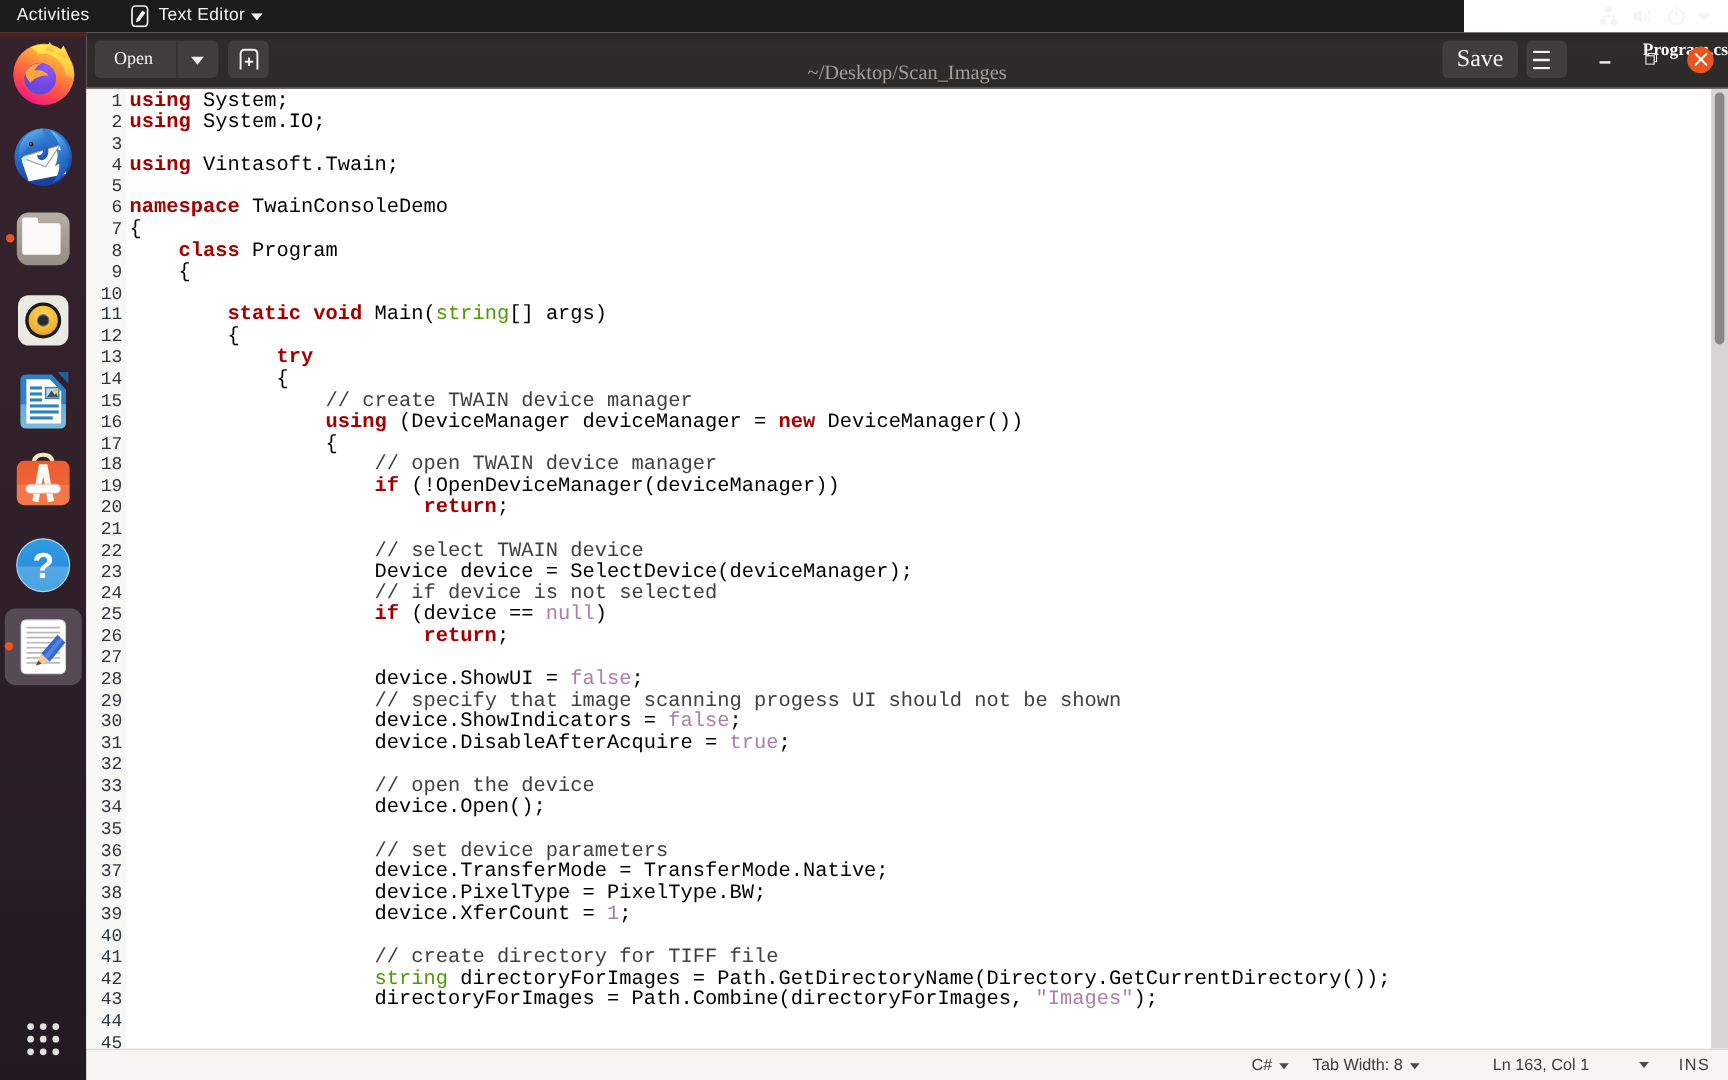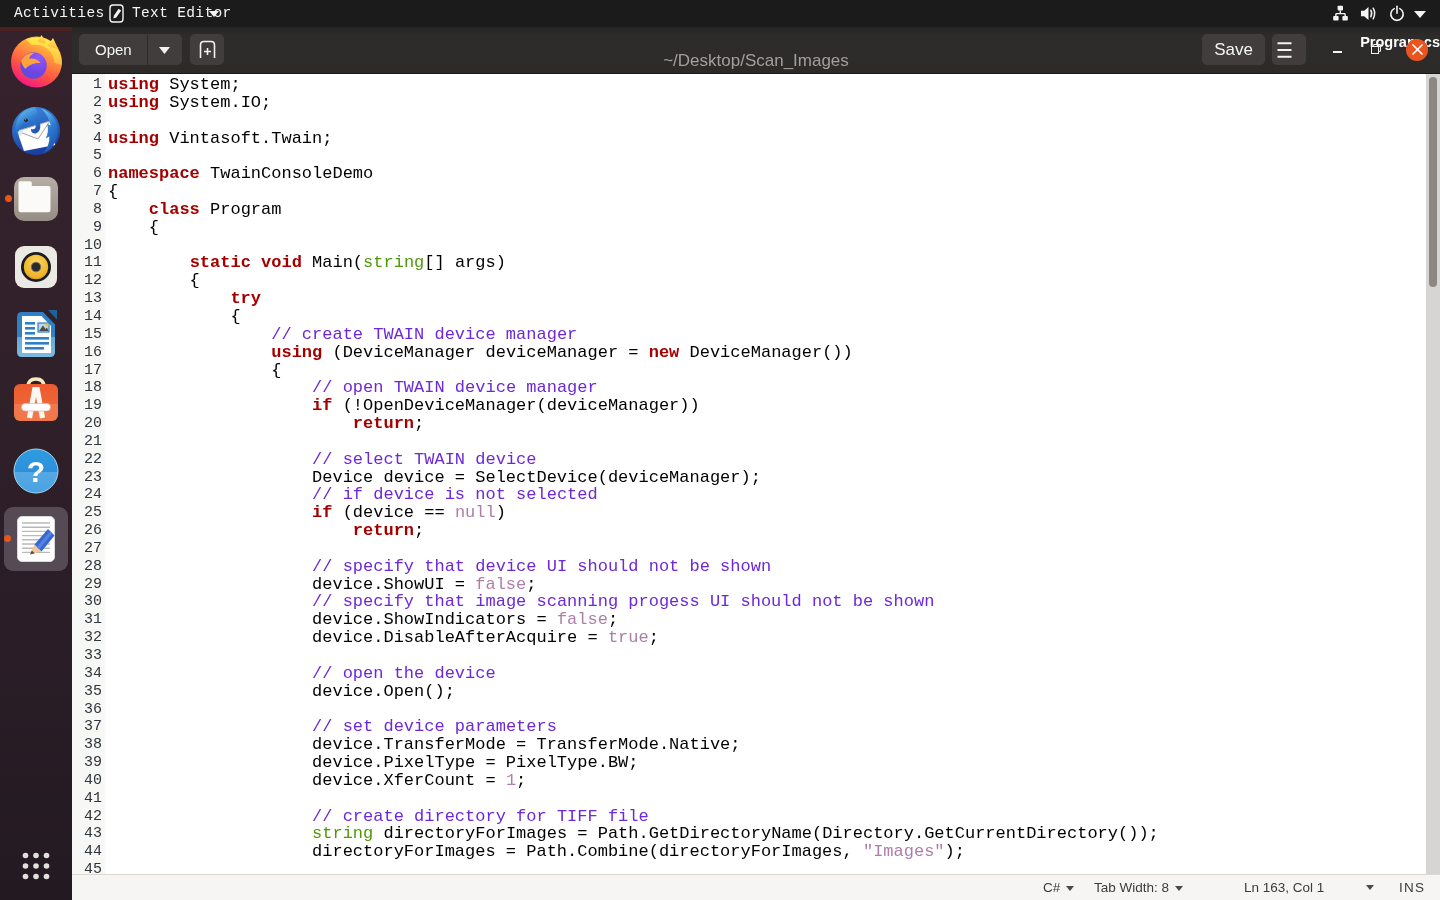--- a/index.html
+++ b/index.html
@@ -1,43 +1,43 @@
 <!DOCTYPE html>
 <html><head>
 <meta charset="utf-8">
 <style>
   * { margin:0; padding:0; box-sizing:border-box; }
   html,body { width:1440px; height:900px; overflow:hidden; }
   body { font-family:"Liberation Sans", sans-serif; position:relative; background:#ffffff; }
   .abs { position:absolute; }
 
   
-  #topbar { left:0; top:0; width:1440px; height:27px; background:#1b1b1b; color:#f4f4f4;font-family:Liberation Mono, monospace; }
+  #topbar { left:0; top:0; width:1220px; height:27px; background:#1b1b1b; color:#f4f4f4; }
   #topbar .txt { position:absolute; top:0; height:27px; line-height:27px; font-size:14.5px; letter-spacing:0.35px; }
 
   
   #dock { left:0; top:27px; width:72px; height:873px;
           background:linear-gradient(180deg,#35222b 0%, #32212b 30%, #2a1d27 70%, #231a21 100%); }
 
   
-  #header { left:72px; top:27px; width:1368px; height:47px; background:linear-gradient(180deg,#272524 0%, #2e2c2b 20%, #2d2b2a 100%); border-bottom:1px solid #191817; }
+  #header { left:72px; top:27px; width:1368px; height:47px; background:linear-gradient(180deg,#272524 0%, #2e2c2b 20%, #2d2b2a 100%); border-bottom:1px solid #191817;font-family:Liberation Serif, serif; }
   .hbtn { position:absolute; top:7px; height:31px; background:#403d3c; border-radius:5px; color:#f6f6f6;
-          font-size:17px; text-align:center; line-height:31px; }
+          font-size:20px; text-align:center; line-height:31px; }
 
   
   #editor { left:72px; top:74px; width:1368px; height:800px; background:#ffffff; overflow:hidden; }
   #gutter { position:absolute; left:0; top:0; width:33px; height:800px; background:#f7f7f6; }
   #lnums { position:absolute; left:0; top:2.0px; width:30px; text-align:right;
            font-family:"Liberation Mono", monospace; font-size:15px; line-height:17.85px; color:#2f363b; white-space:pre; }
   #code  { position:absolute; left:36px; top:2.0px;
            font-family:"Liberation Mono", monospace; font-size:17px; line-height:17.85px; color:#000000;
            white-space:pre; }
   .k { color:#a40000; font-weight:bold; }
   .t { color:#4e9a06; font-weight:normal; }
-  .c { color:#6d28d9; }
+  .c { color:#404040; }
   .v { color:#ad7fa8; }
 
   
   #status { left:72px; top:874px; width:1368px; height:26px; background:#f6f5f4; border-top:1px solid #dbd7d3;
             color:#3b3b3b; font-size:13.5px; }
   #status .it { position:absolute; top:0; height:25px; line-height:25px; }
   .caret { display:inline-block; width:0; height:0; border-left:4.5px solid transparent;
            border-right:4.5px solid transparent; border-top:5px solid #4a4a4a; vertical-align:middle; margin-left:6px; }
 </style>
 </head>
@@ -340,21 +340,20 @@
                     <span class="c">// open TWAIN device manager</span>
                     <span class="k">if</span> (!OpenDeviceManager(deviceManager))
                         <span class="k">return</span>;
 
                     <span class="c">// select TWAIN device</span>
                     Device device = SelectDevice(deviceManager);
                     <span class="c">// if device is not selected</span>
                     <span class="k">if</span> (device == <span class="v">null</span>)
                         <span class="k">return</span>;
 
-                    <span class="c">// specify that device UI should not be shown</span>
                     device.ShowUI = <span class="v">false</span>;
                     <span class="c">// specify that image scanning progess UI should not be shown</span>
                     device.ShowIndicators = <span class="v">false</span>;
                     device.DisableAfterAcquire = <span class="v">true</span>;
 
                     <span class="c">// open the device</span>
                     device.Open();
 
                     <span class="c">// set device parameters</span>
                     device.TransferMode = TransferMode.Native;

